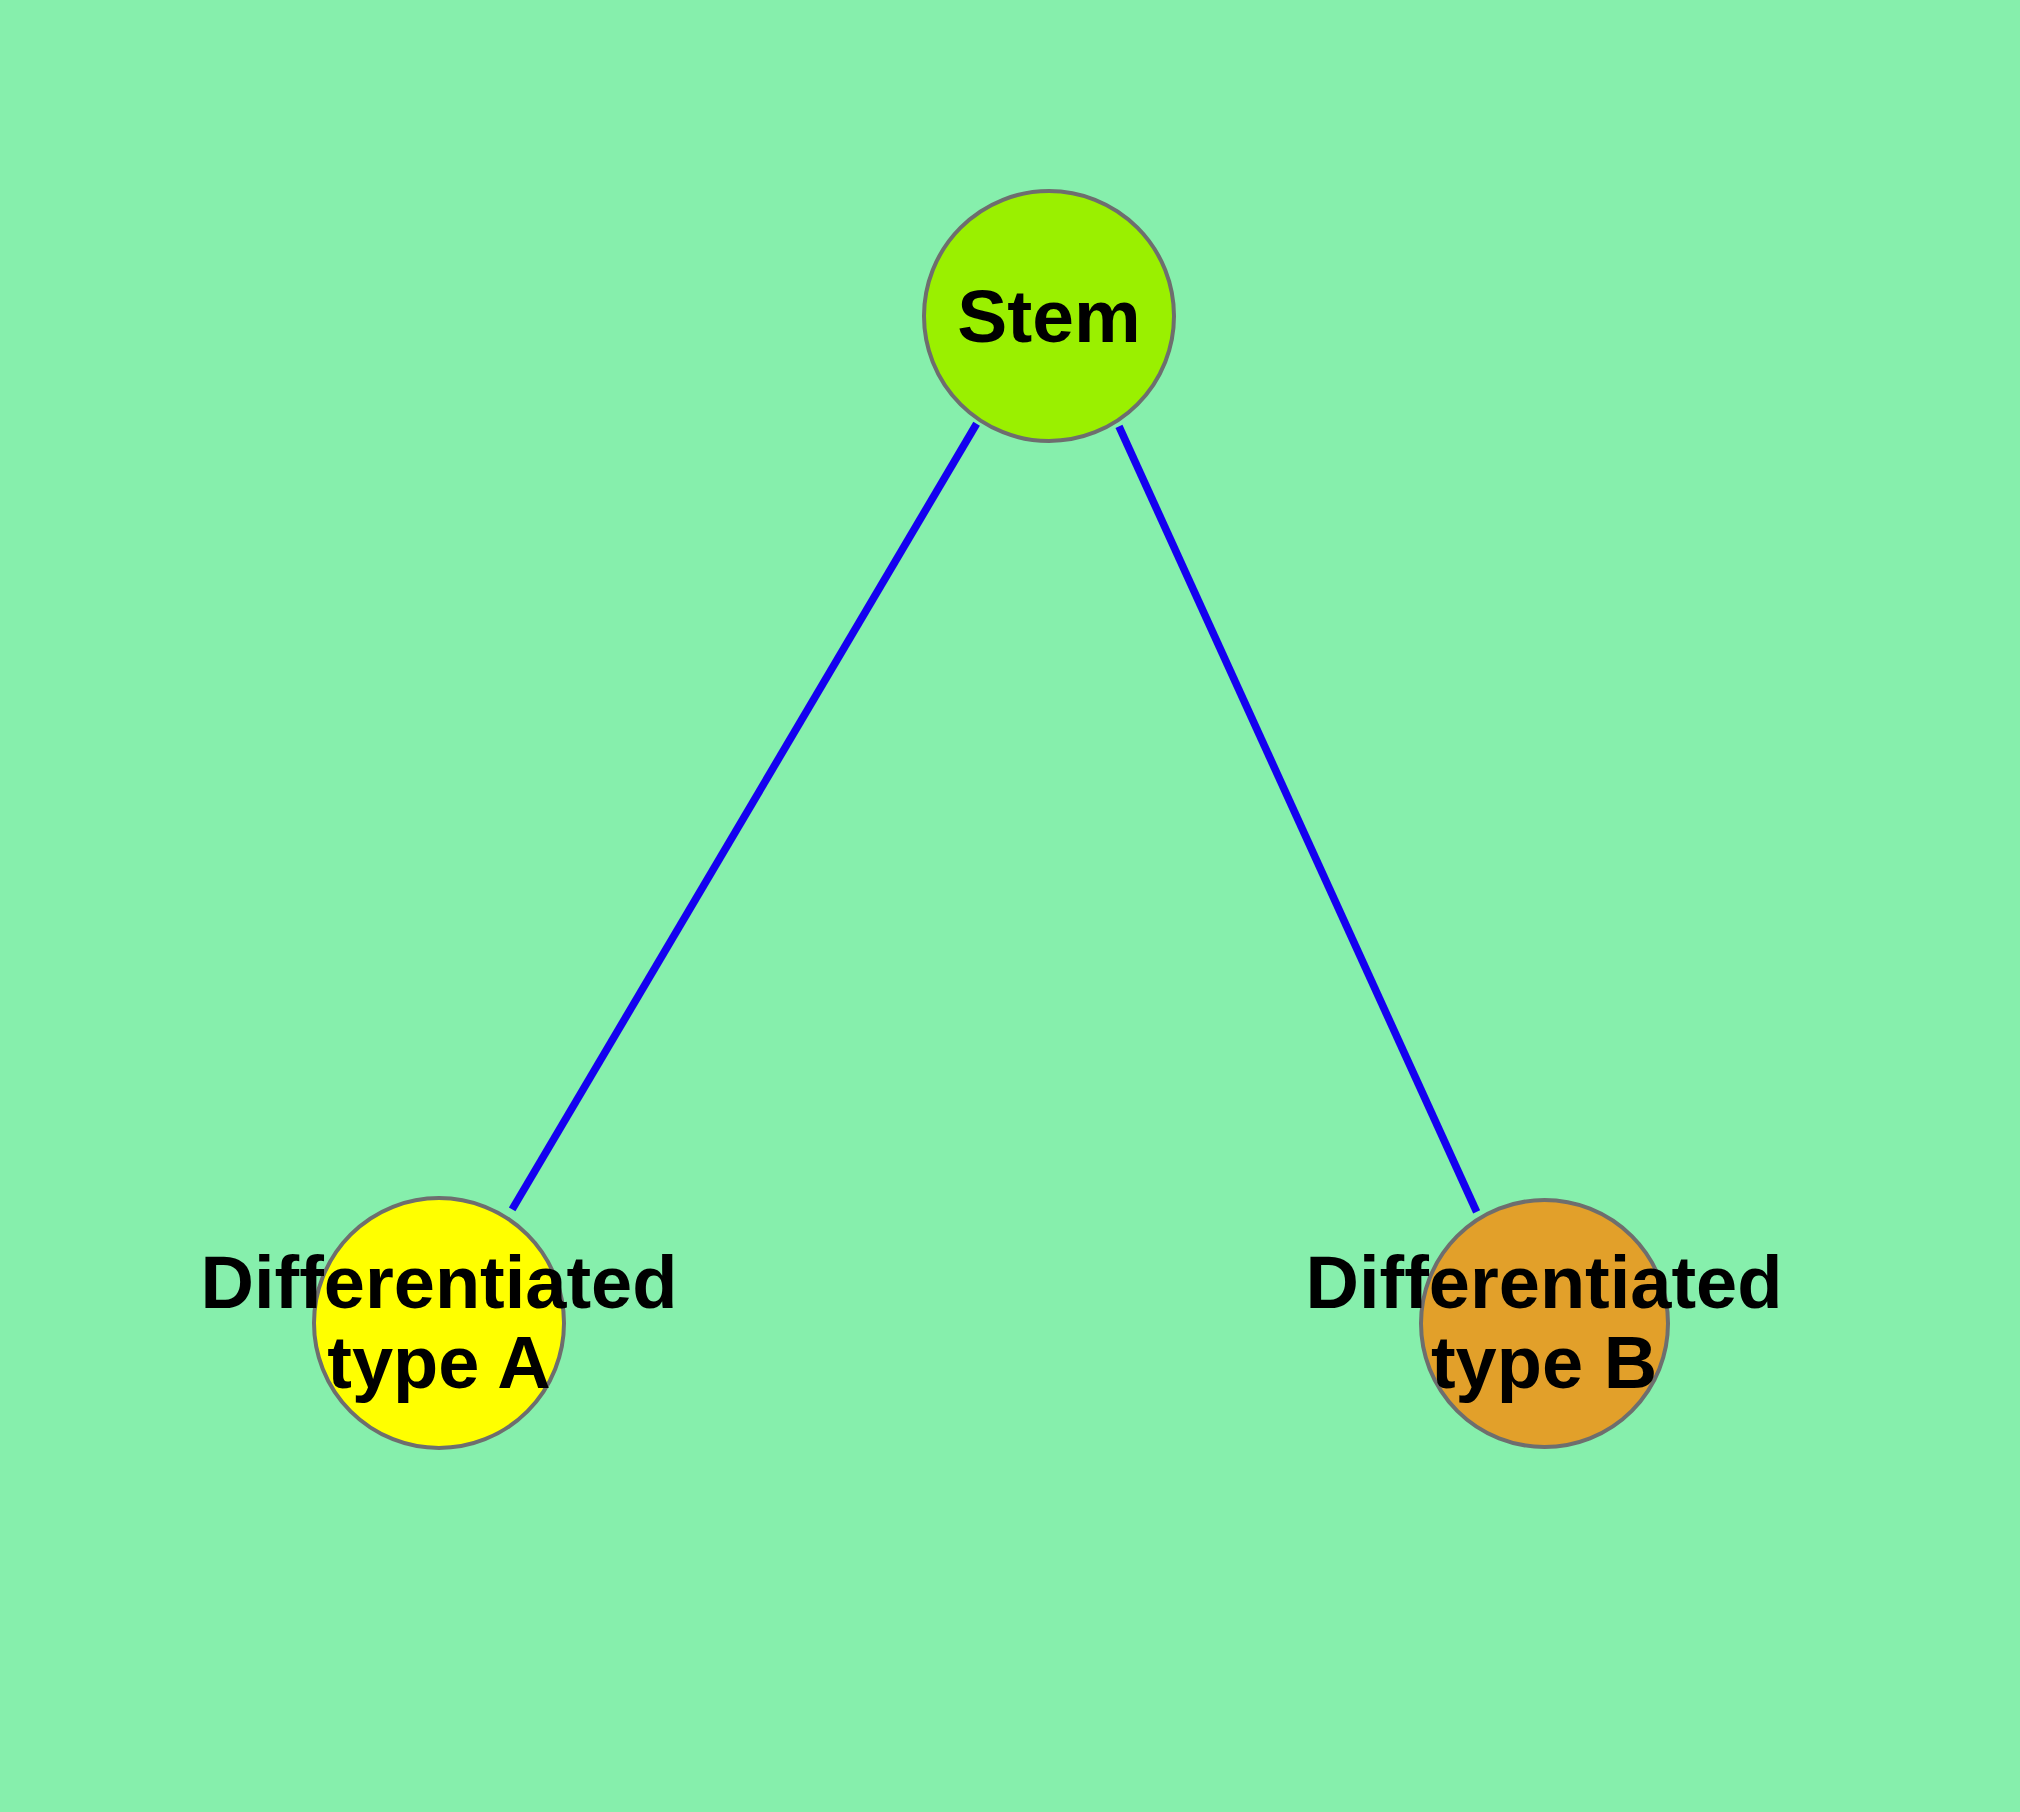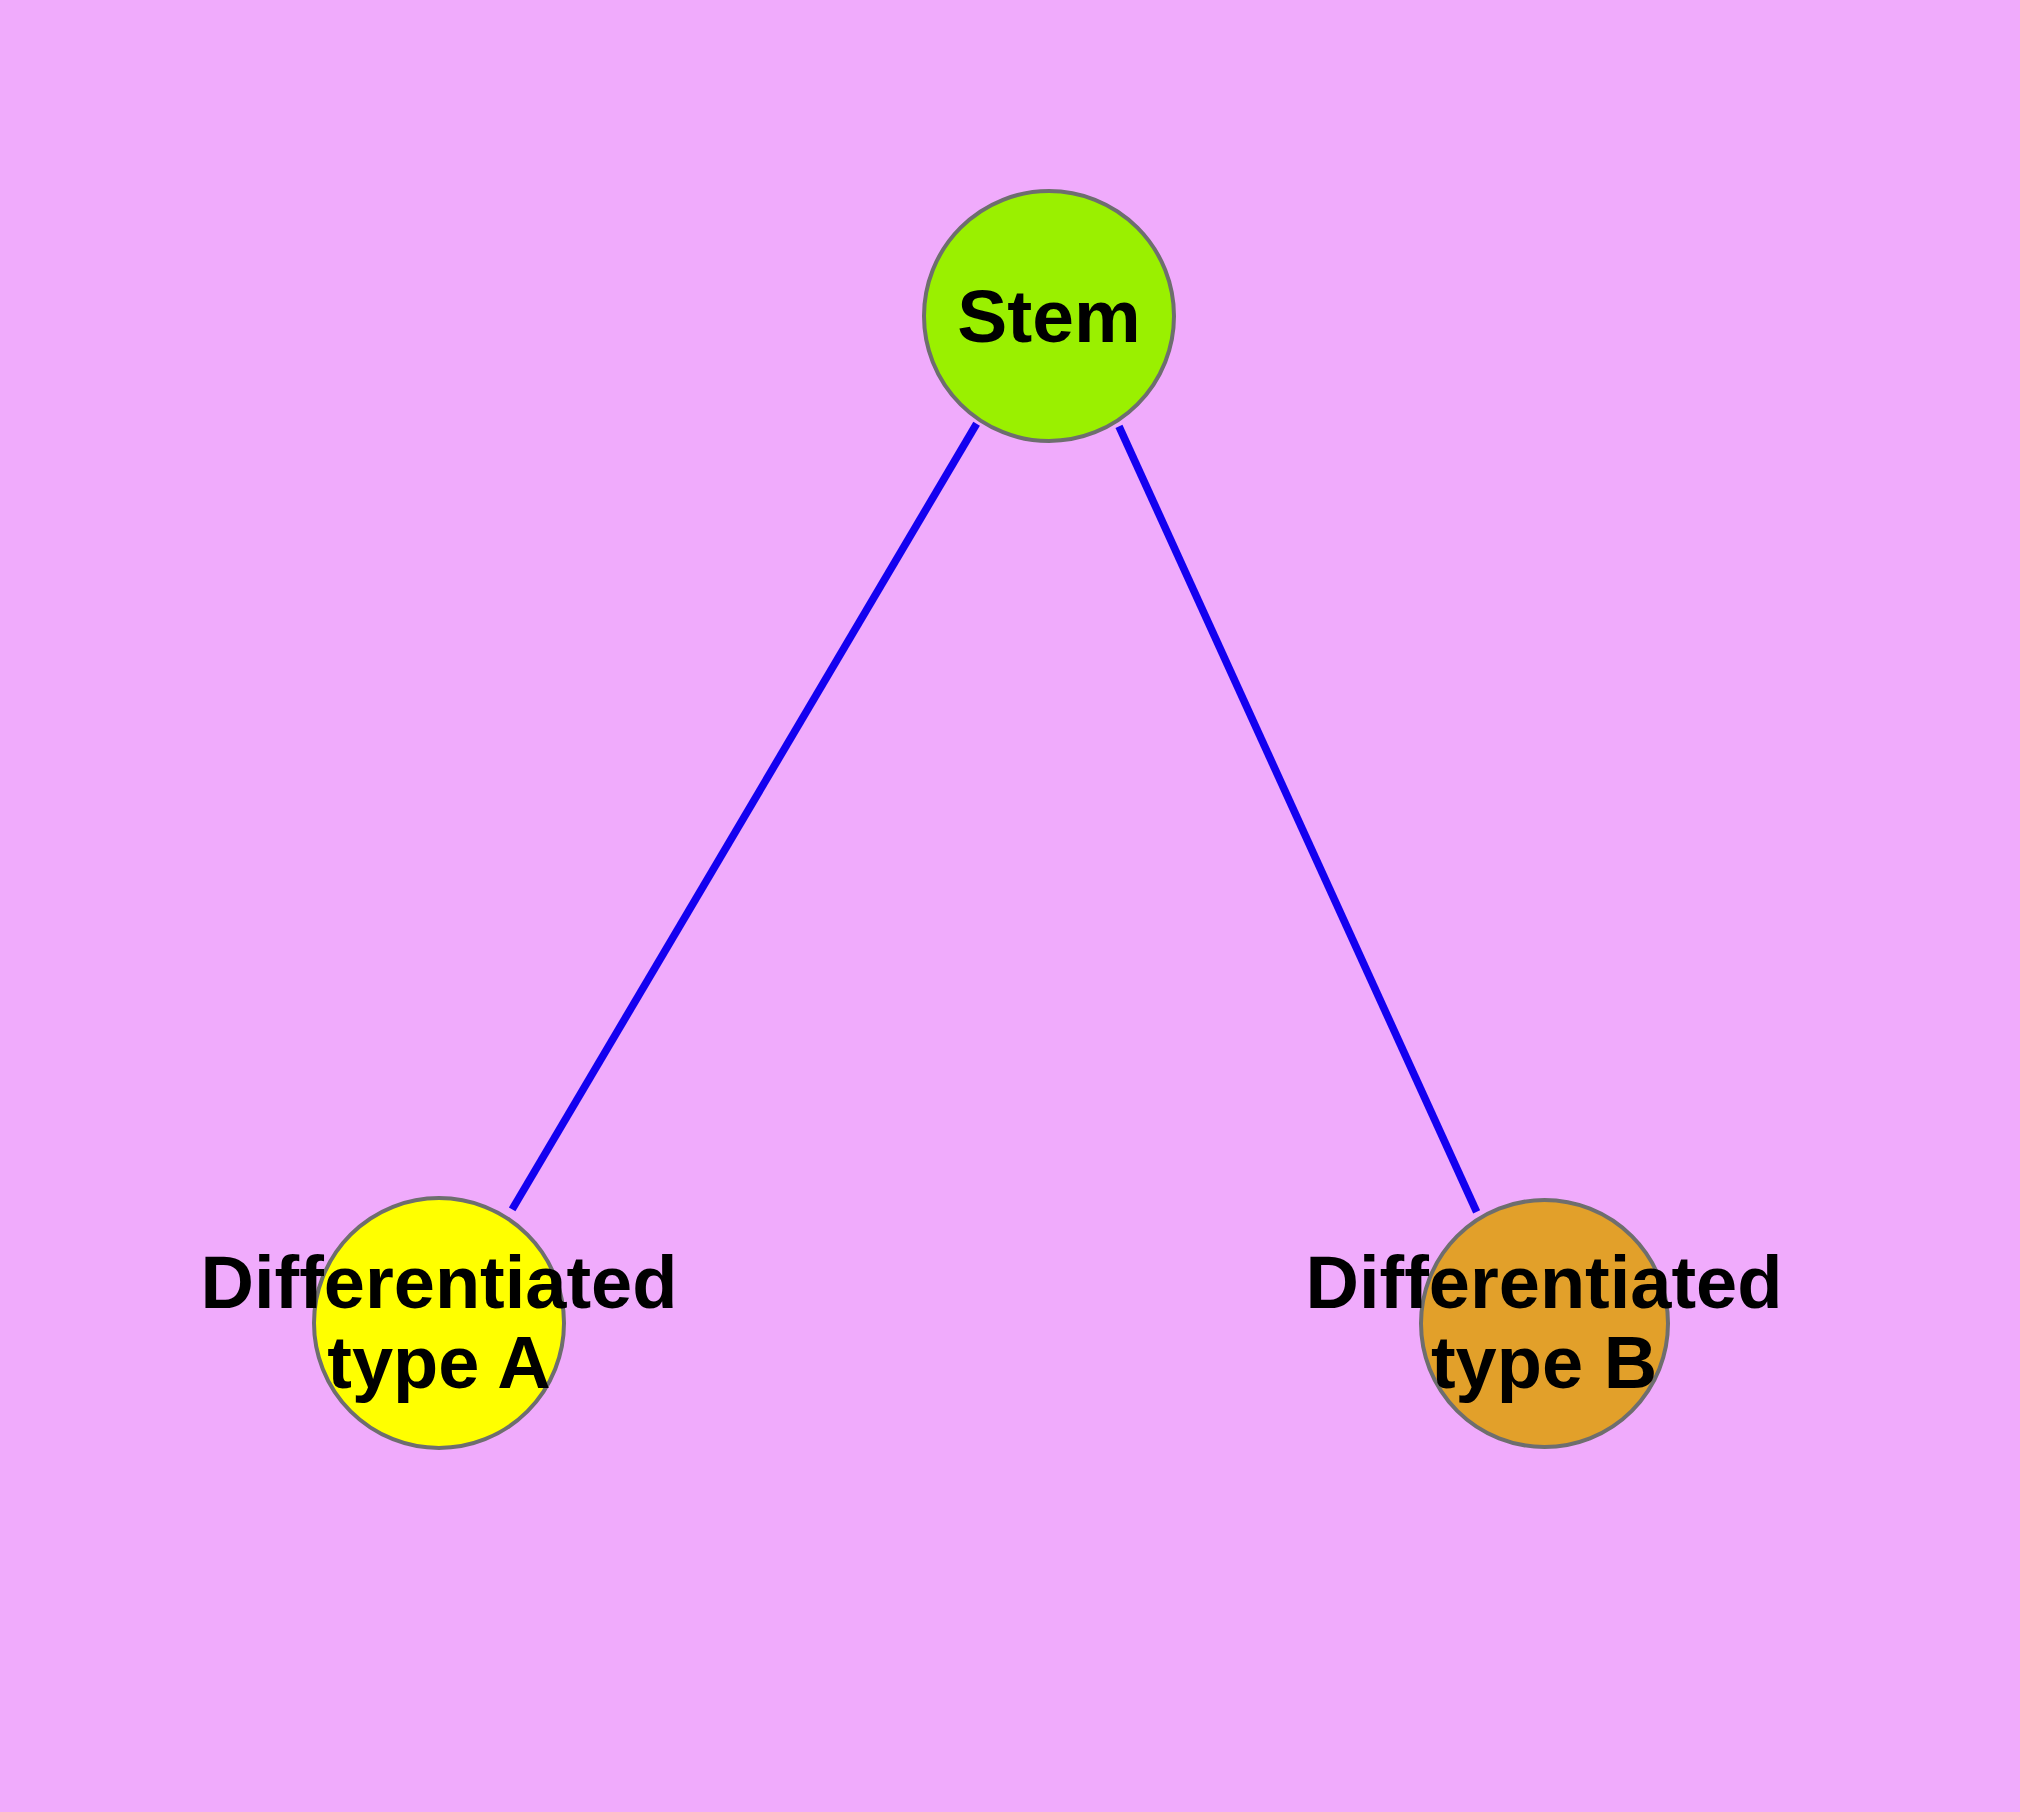--- a/index.html
+++ b/index.html
@@ -72,21 +72,21 @@
   }
   #label-type-b {
     left: 1544px;
     top: 1324px;
     font-size: 74px;
   }
 </style>
 </head>
 <body>
 
-<div id="stage" style="background: #f0abfc; width: 2021px; height: 1812px;">
+<div id="stage" style="background: #86efac; width: 2021px; height: 1812px;">
 
   <svg id="edge-layer" viewBox="0 0 2384 2138" xmlns="http://www.w3.org/2000/svg">
     <line id="edge-a" x1="1152" y1="500" x2="604" y2="1427" stroke="#1400f0" stroke-width="9" stroke-linecap="butt"></line>
     <line id="edge-b" x1="1320" y1="503" x2="1742" y2="1430" stroke="#1400f0" stroke-width="9" stroke-linecap="butt"></line>
   </svg>
 
   <div class="node" id="node-stem" style="left: 922px; top: 189px; width: 254px; height: 254px; background: rgb(154, 240, 0); border-color: rgb(110, 110, 110); border-width: 4.2px;"></div>
   <div class="node" id="node-type-a" style="left: 312px; top: 1196px; width: 254px; height: 254px; background: rgb(255, 255, 0); border-color: rgb(110, 110, 110); border-width: 4.2px;"></div>
   <div class="node" id="node-type-b" style="left: 1419px; top: 1198px; width: 251px; height: 251px; background: rgb(226, 160, 42); border-color: rgb(110, 110, 110); border-width: 4.2px;"></div>
 

